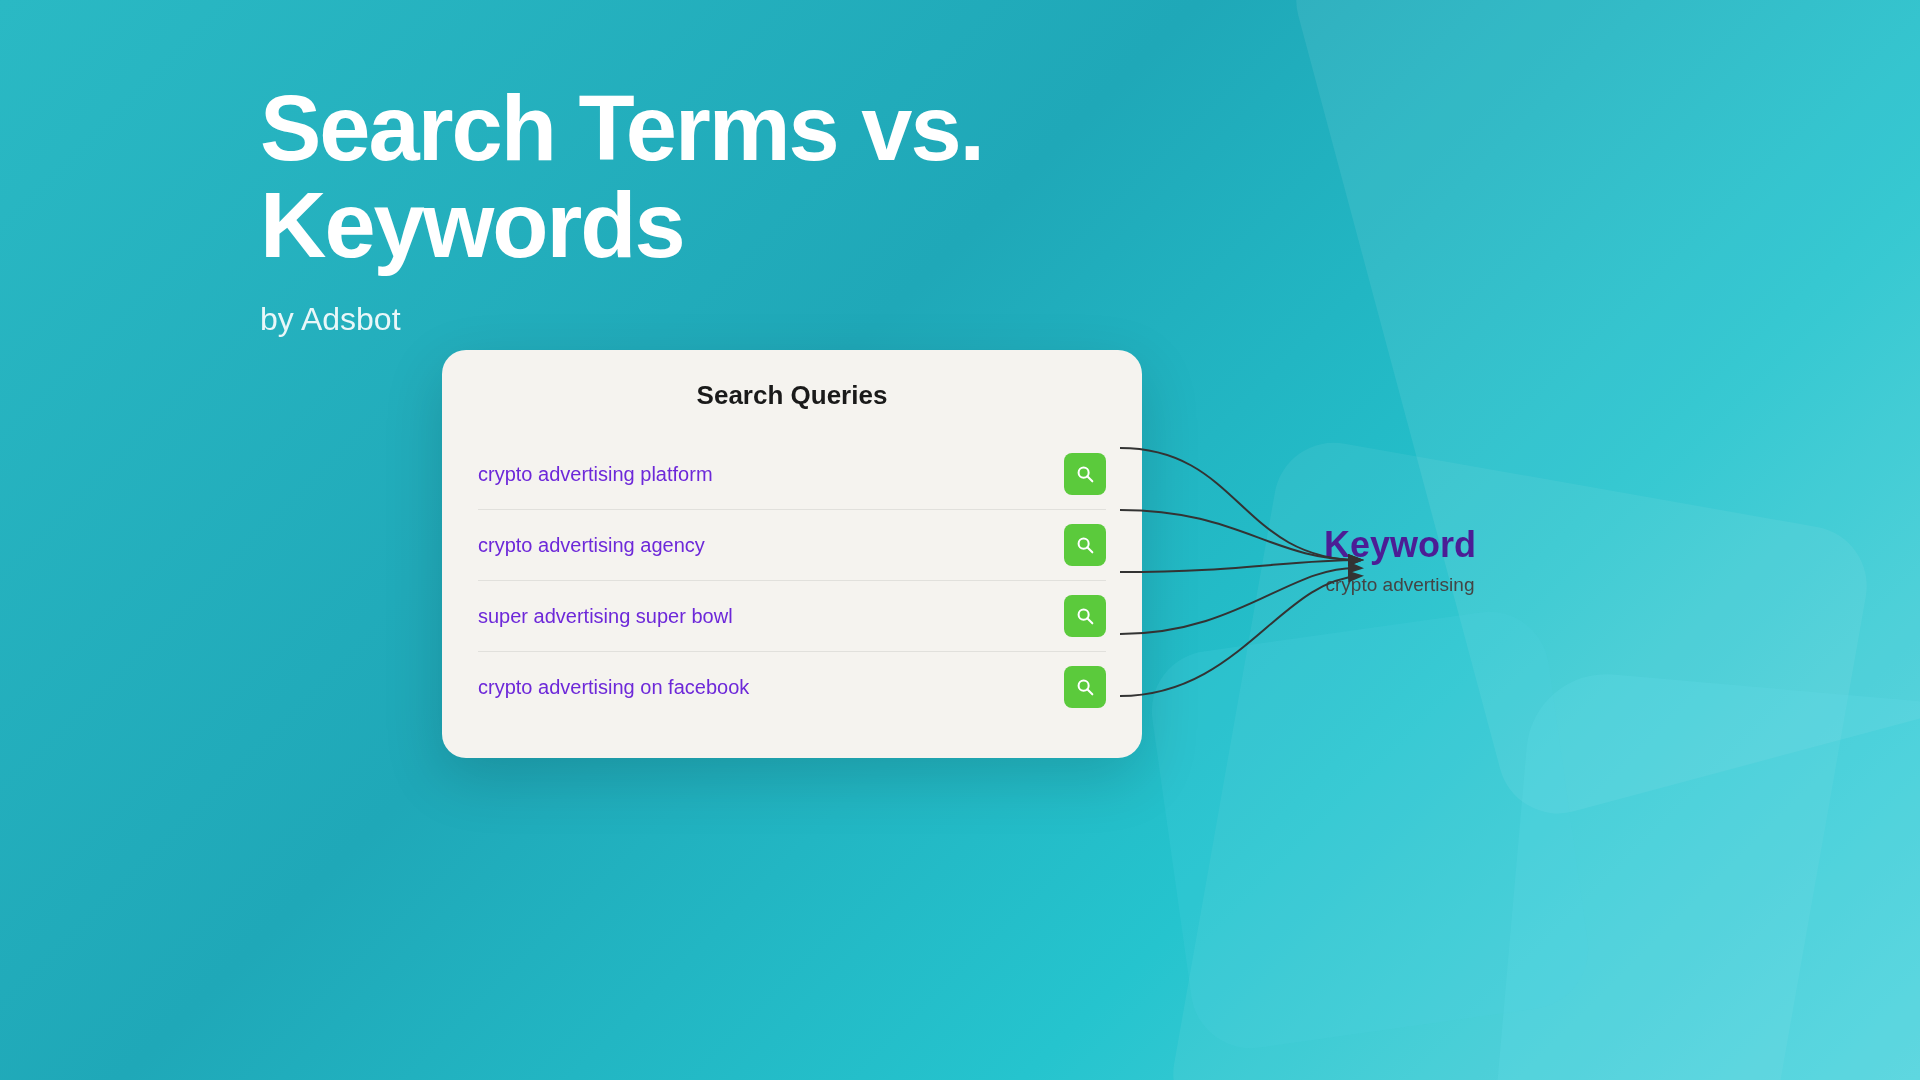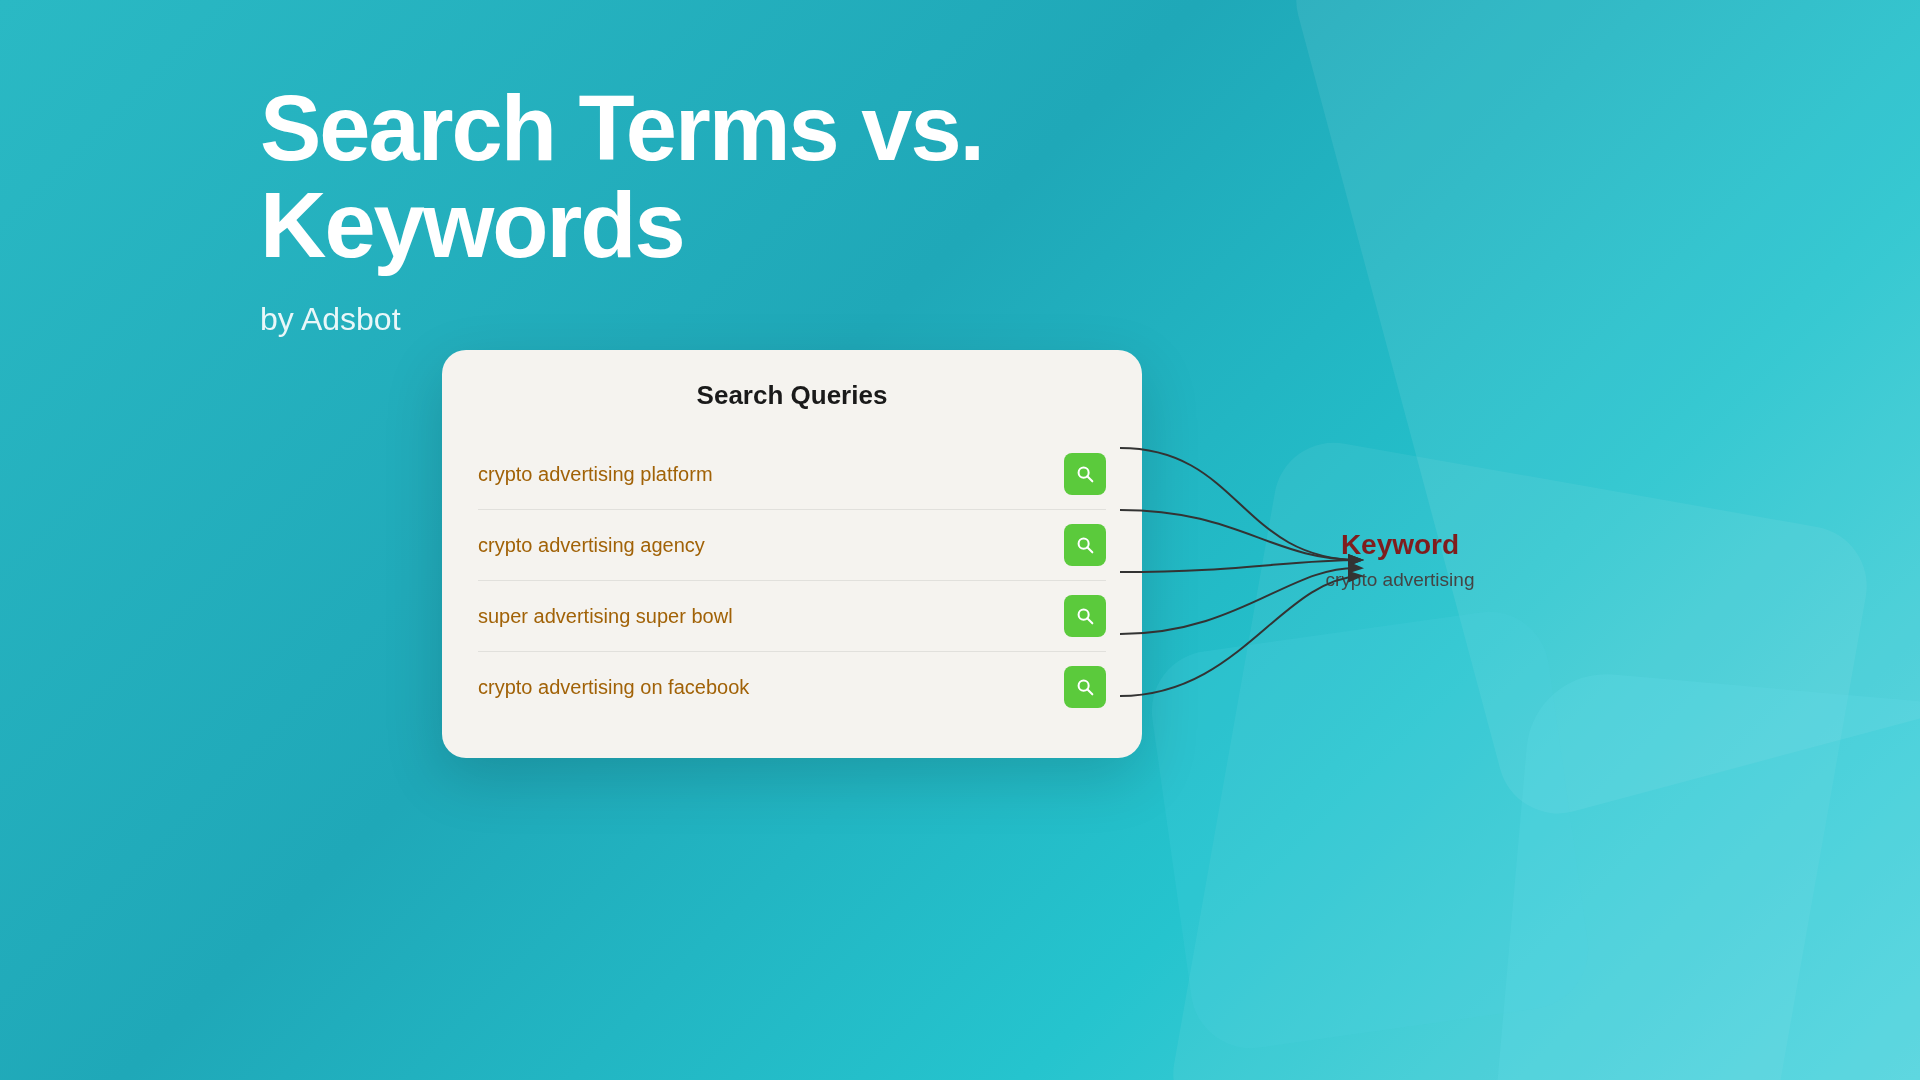--- a/index.html
+++ b/index.html
@@ -109,21 +109,21 @@
     }
 
     .query-row:last-child {
       border-bottom: none;
       justify-content: space-between;
     }
 
     .query-text {
       font-size: 20px;
       font-weight: 500;
-      color: #a16207;
+      color: #6d28d9;
       flex: 1;
     }
 
     .search-btn {
       width: 42px;
       height: 42px;
       background: #5bca3c;
       border-radius: 8px;
       display: flex;
       align-items: center;
@@ -161,23 +161,23 @@
     .diagram-keyword {
       position: absolute;
       right: 60px;
       top: 50%;
       transform: translateY(-50%);
       text-align: center;
       width: 220px;
     }
 
     .diagram-keyword-label {
-      font-size: 28px;
+      font-size: 36px;
       font-weight: 800;
-      color: #7f1d1d;
+      color: #4c1d95;
       margin-bottom: 8px;
     }
 
     .diagram-keyword-value {
       font-size: 19px;
       font-weight: 400;
       color: #444;
     }
   </style>
 </head>

